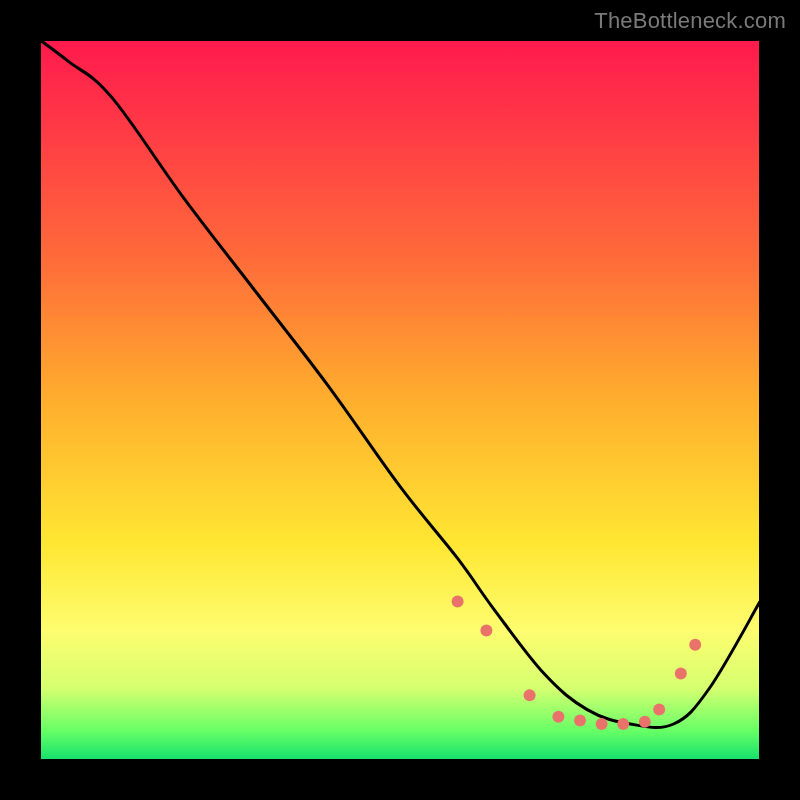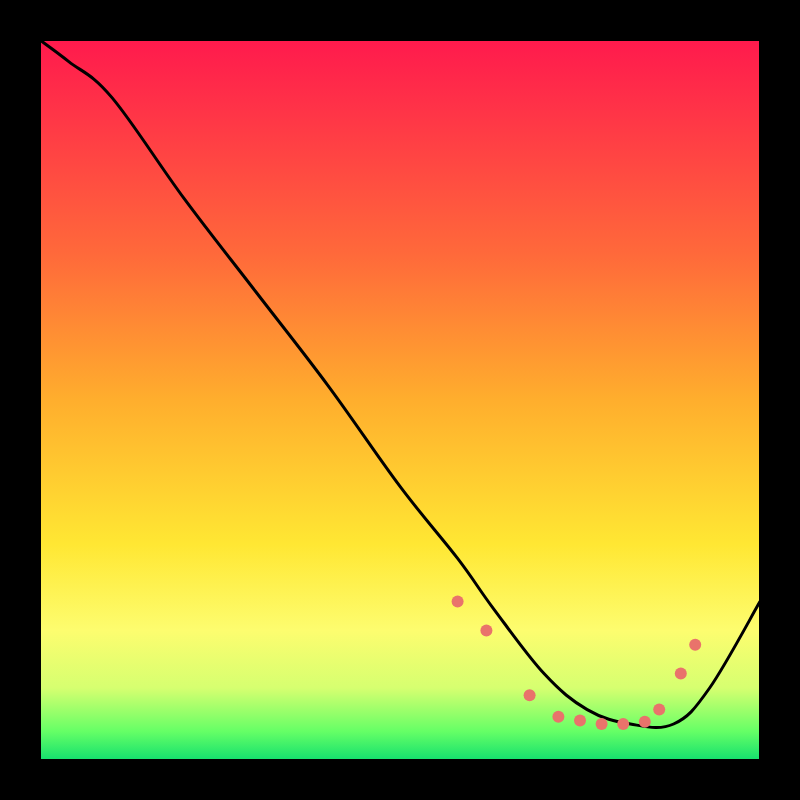--- a/index.html
+++ b/index.html
@@ -54,20 +54,21 @@
     font-size: 22px;
     font-weight: 500;
     letter-spacing: 0.2px;
     user-select: none;
   }
 </style>
 </head>
 <body>
 
 <div class="frame">
+  <div class="watermark">TheBottleneck.com</div>
   <div class="plot">
     <svg id="plot-svg" viewBox="0 0 720 720" preserveAspectRatio="none">
         <path d="M 0,0 C 5.184,3.888000000000004 15.840000000000002,11.232000000000019 28.8,21.600000000000023 C 41.76,31.968000000000025 51.263999999999996,32.97600000000003 72,57.60000000000002 C 92.736,82.22400000000002 118.08,123.40799999999999 144,158.39999999999998 C 169.92,193.39199999999997 190.08,218.304 216,252 C 241.92,285.696 262.08,310.60799999999995 288,345.59999999999997 C 313.92,380.592 336.672,415.296 360,446.4 C 383.328,477.50399999999996 400.75199999999995,496.368 417.59999999999997,518.4 C 434.448,540.432 438.048,548.064 453.6,568.8 C 469.15200000000004,589.536 487.15199999999993,615.456 503.99999999999994,633.6 C 520.848,651.744 531.648,660.528 547.2,669.6 C 562.7520000000001,678.672 574.848,681.408 590.4,684 C 605.952,686.592 619.344,690.48 633.6,684 C 647.856,677.52 654.048,670.032 669.6,648 C 685.152,625.968 710.928,577.152 720,561.6" fill="none" stroke="#000000" stroke-width="3" stroke-linecap="round" stroke-linejoin="round"></path>
         <circle cx="417.59999999999997" cy="561.6" r="6" fill="#e9736b"></circle>
         <circle cx="446.4" cy="590.4" r="6" fill="#e9736b"></circle>
         <circle cx="489.6" cy="655.2" r="6" fill="#e9736b"></circle>
         <circle cx="518.4" cy="676.8" r="6" fill="#e9736b"></circle>
         <circle cx="540" cy="680.4" r="6" fill="#e9736b"></circle>
         <circle cx="561.6" cy="684" r="6" fill="#e9736b"></circle>
         <circle cx="583.2" cy="684" r="6" fill="#e9736b"></circle>

